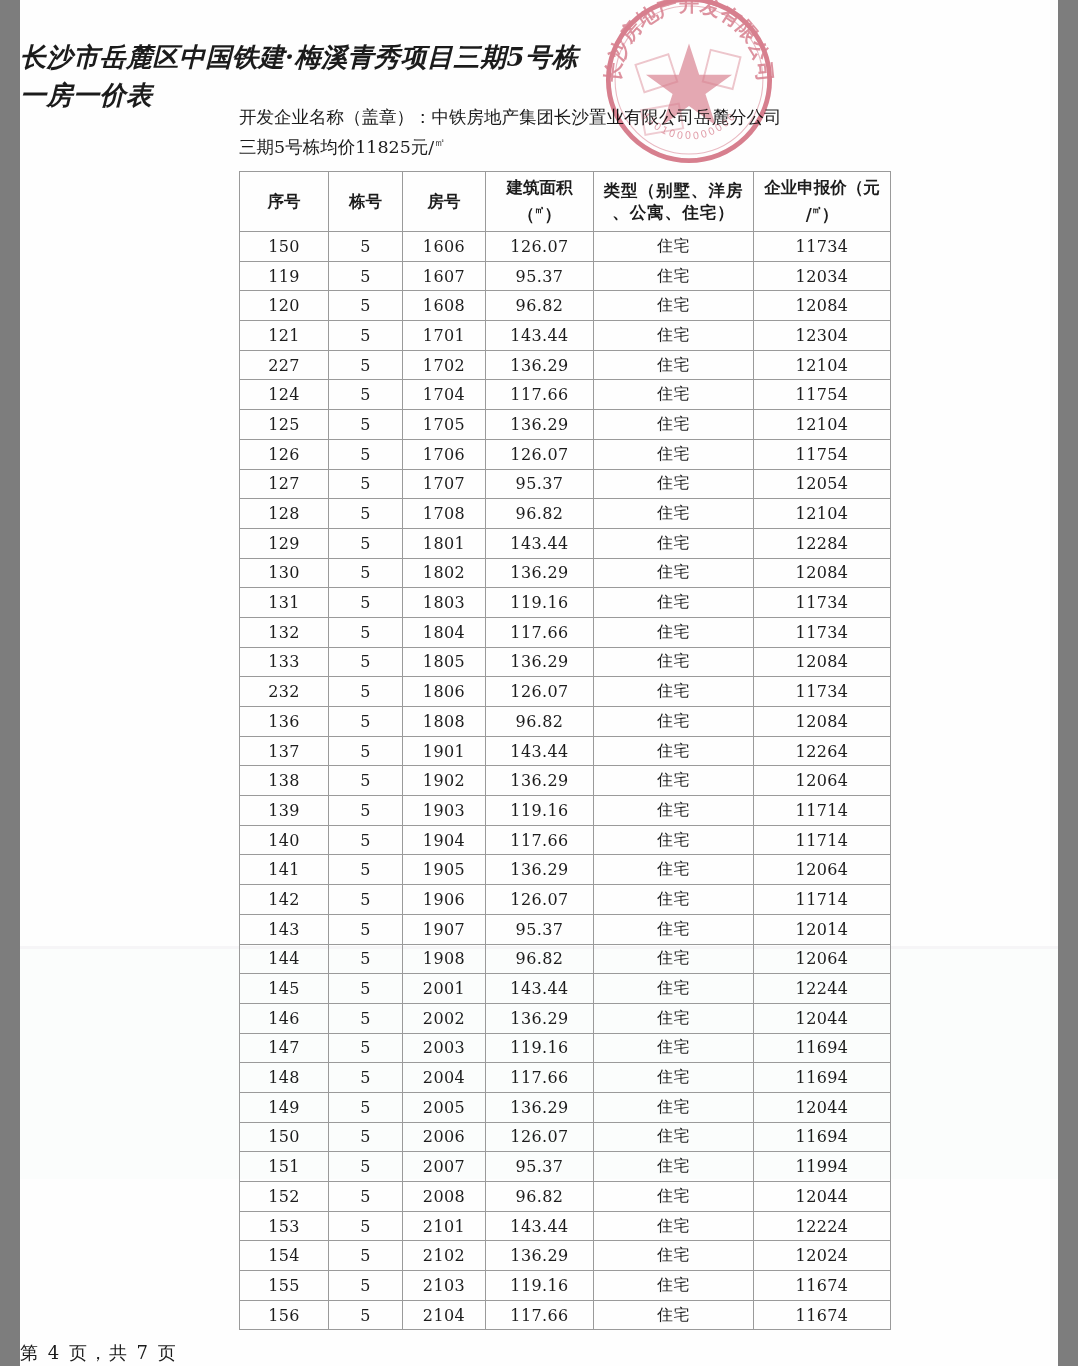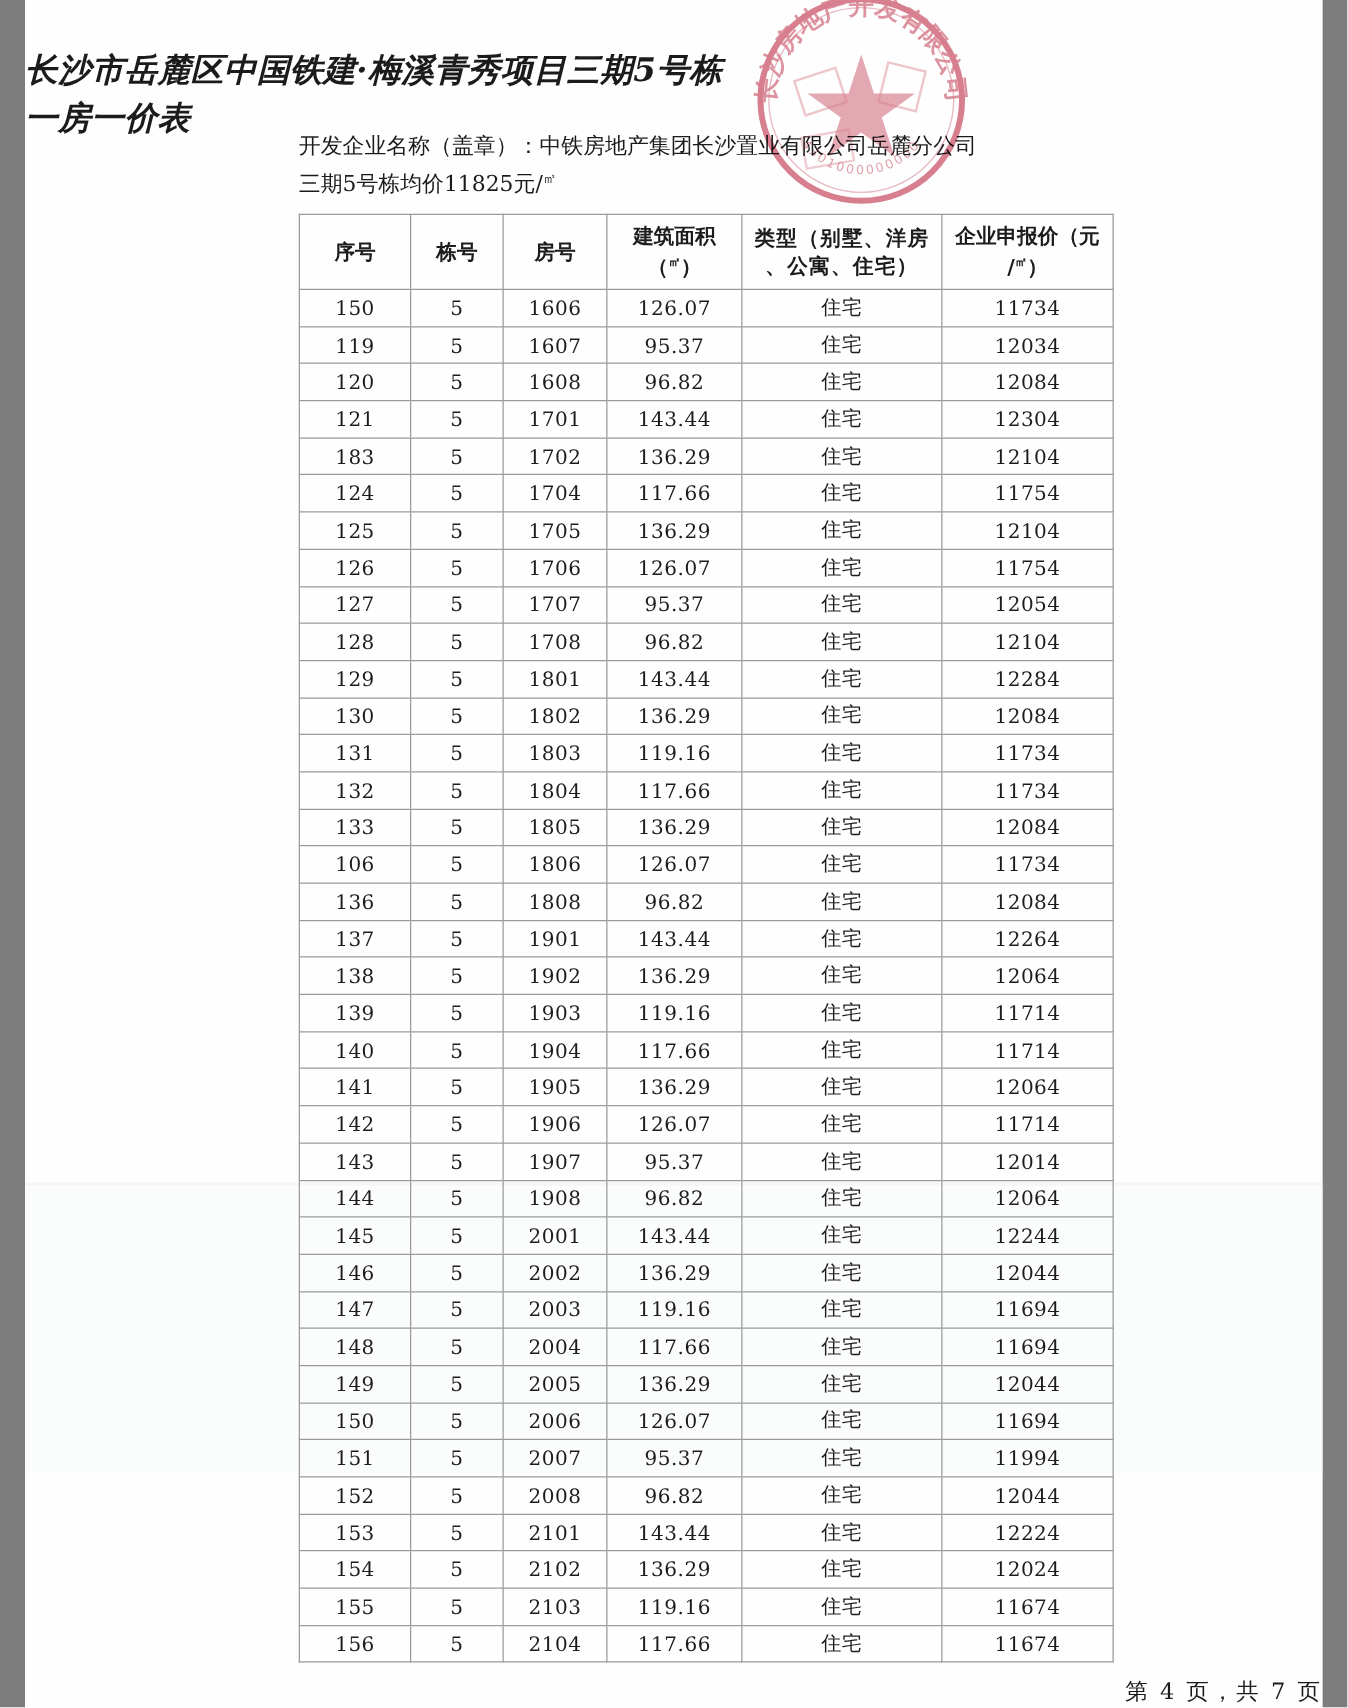--- a/index.html
+++ b/index.html
@@ -144,21 +144,21 @@
   col.w-price { width: 137px; }
 
   .unit-sup { font-size: 10px; vertical-align: super; }
 
   
   .footer {
     position: absolute;
     left: 0;
     top: 1341px;
     width: 1038px;
-    text-align: right;
+    text-align: left;
     font-size: 18px;
     color: #1b1b1b;
     letter-spacing: 2px;
     z-index: 6;
     white-space: nowrap;
   }
 </style>
 </head>
 <body>
 
@@ -253,21 +253,21 @@
             </tr>
             <tr>
               <td>121</td>
               <td>5</td>
               <td>1701</td>
               <td>143.44</td>
               <td class="c-type">住宅</td>
               <td>12304</td>
             </tr>
             <tr>
-              <td>183</td>
+              <td>227</td>
               <td>5</td>
               <td>1702</td>
               <td>136.29</td>
               <td class="c-type">住宅</td>
               <td>12104</td>
             </tr>
             <tr>
               <td>124</td>
               <td>5</td>
               <td>1704</td>
@@ -341,21 +341,21 @@
             </tr>
             <tr>
               <td>133</td>
               <td>5</td>
               <td>1805</td>
               <td>136.29</td>
               <td class="c-type">住宅</td>
               <td>12084</td>
             </tr>
             <tr>
-              <td>106</td>
+              <td>232</td>
               <td>5</td>
               <td>1806</td>
               <td>126.07</td>
               <td class="c-type">住宅</td>
               <td>11734</td>
             </tr>
             <tr>
               <td>136</td>
               <td>5</td>
               <td>1808</td>

